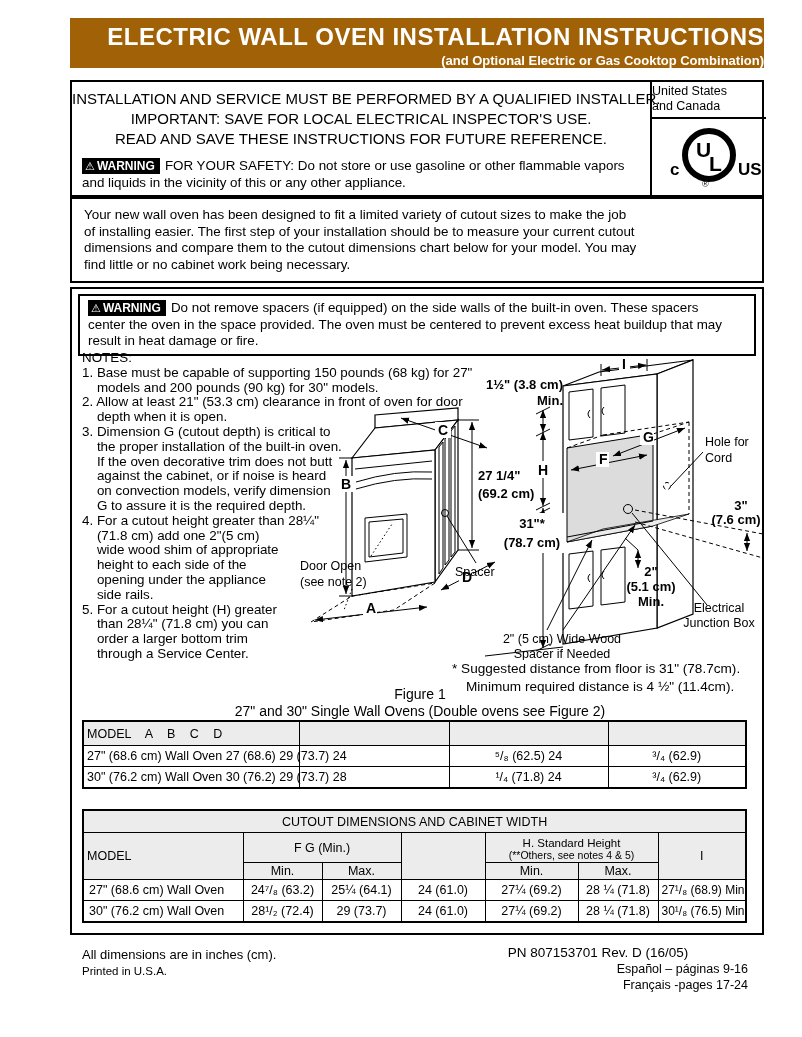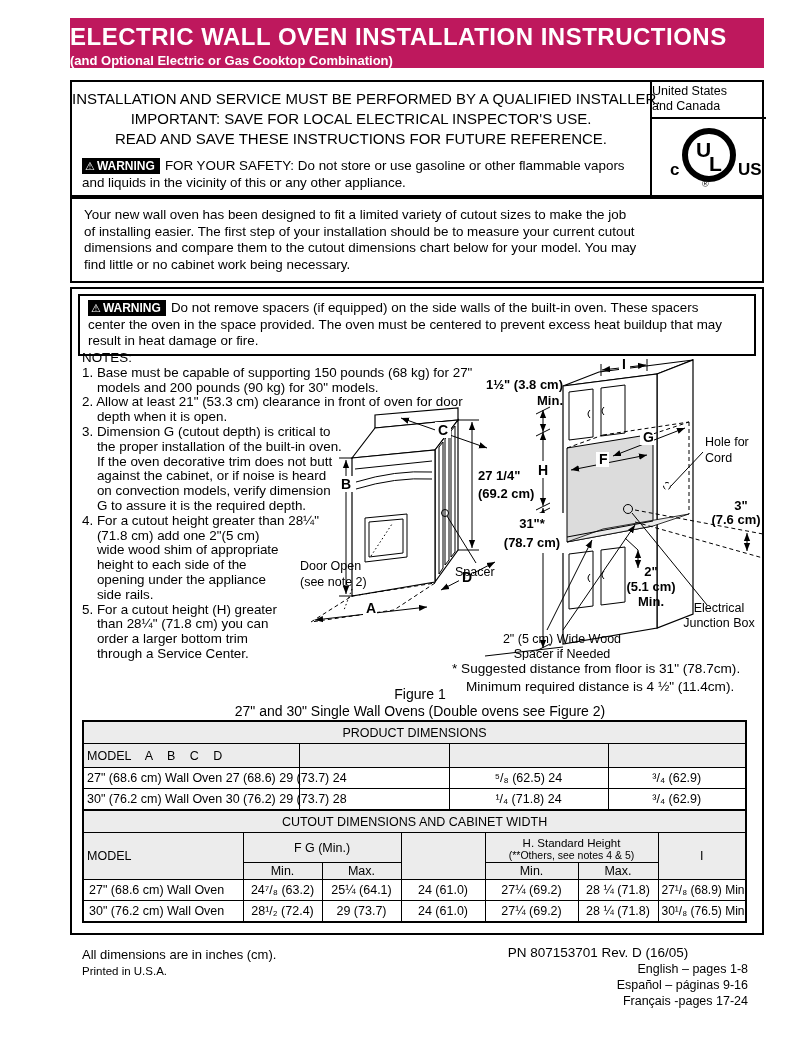--- a/index.html
+++ b/index.html
@@ -2,21 +2,21 @@
 <html><head>
 <meta charset="utf-8">
 <style>
   html,body{margin:0;padding:0;background:#fff;}
   #page{position:relative;width:802px;height:1037px;background:#fff;
         font-family:"Liberation Sans",sans-serif;color:#000;overflow:hidden;}
   .abs{position:absolute;}
   .nw{white-space:nowrap;}
   .prewrap{white-space:pre-wrap;}
   .ctr{text-align:center;}
-  .titlebar{background:#be185d;color:#fff;text-align:left;}
+  .titlebar{background:#a16207;color:#fff;text-align:right;}
   .titlebar .t1{font-size:24px;font-weight:bold;letter-spacing:.5px;padding-top:5px;}
   .titlebar .t2{font-size:13px;font-weight:bold;padding-top:2px;}
   .box{border:2px solid #000;box-sizing:border-box;background:#fff;}
   .warnbadge{display:inline-block;background:#000;color:#fff;font-weight:bold;
              font-size:12px;padding:1px 5px 1px 3px;margin-right:5px;line-height:14px;}
   .warnbadge .tri{font-weight:normal;font-size:11px;margin-right:2px;}
   .bodytxt{font-size:13.4px;line-height:16.6px;}
   
   table.dtable{position:absolute;border-collapse:collapse;table-layout:fixed;
                border:2px solid #000;background:#fff;}
@@ -256,23 +256,20 @@
   </div>
 
   <table class="dtable" style="left:82px;top:720px;width:663px;">
     <colgroup>
         <col style="width:216px">
         <col style="width:150px">
         <col style="width:159px">
         <col style="width:138px">
       </colgroup>
     <tbody>
-        <tr class="gray">
-          <td colspan="4" class="ttl">PRODUCT DIMENSIONS</td>
-        </tr>
     <tr class="gray">
       <td class="modelhdr">MODEL A B C D</td>
       <td></td>
           <td></td>
           <td></td>
     </tr>
     <tr style="height:21px;">
       <td class="ovf"><span>27" (68.6 cm) Wall Oven 27 (68.6) 29 (73.7) 24</span></td>
       <td></td>
       <td class="cc">⁵/₈ (62.5) 24</td>
@@ -337,18 +334,17 @@
     </tr>
   </tbody>
     </table>
 
   <div class="abs" style="left:82px;top:946px;font-size:13px;line-height:17px;">
     <div class="nw">All dimensions are in inches (cm).</div>
     <div class="nw" style="font-size:11.5px;">Printed in U.S.A.</div>
   </div>
   <div class="abs" style="left:448px;top:944px;width:300px;text-align:right;">
     <div class="nw" style="font-size:13.5px;line-height:17px;text-align:center;">PN 807153701 Rev. D (16/05)</div>
-    <div class="nw" style="font-size:12.5px;line-height:16px;">English – pages 1-8</div>
     <div class="nw" style="font-size:12.5px;line-height:16px;">Español – páginas 9-16</div>
     <div class="nw" style="font-size:12.5px;line-height:16px;">Français -pages 17-24</div>
   </div>
 
 </div>
 
 </body></html>

